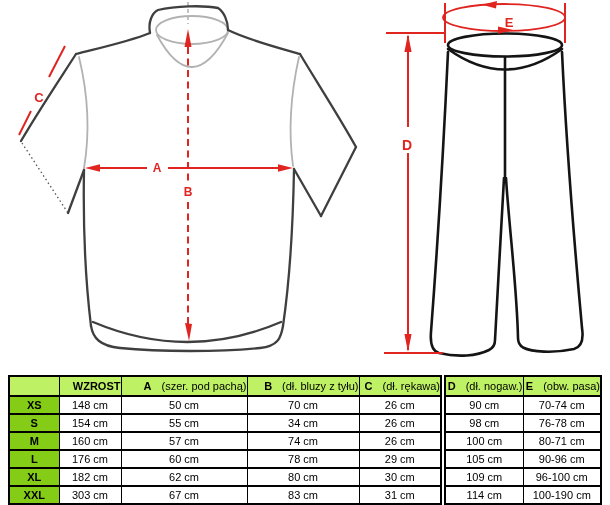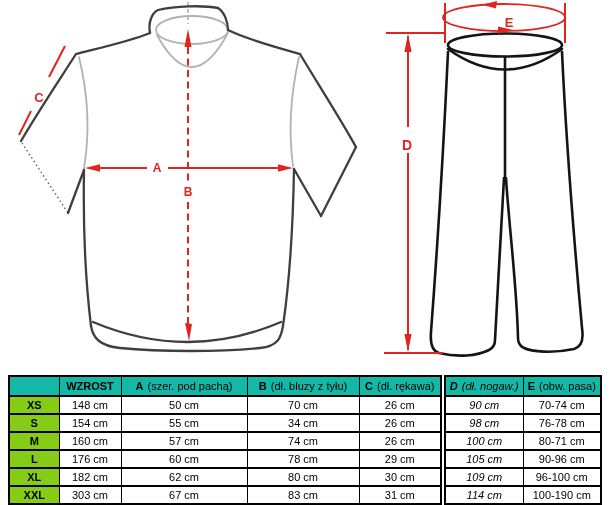--- a/index.html
+++ b/index.html
@@ -24,25 +24,25 @@
     position:absolute;left:8px;top:375px;width:592px;
     border-collapse:collapse;table-layout:fixed;
     font-family:"Liberation Sans",sans-serif;font-size:11px;color:#000;
     border:2px solid #000;
   }
   .size-table th,.size-table td{
     border:1px solid #000;border-top:2px solid #000;border-bottom:2px solid #000;
     text-align:center;vertical-align:middle;padding:1px 0;height:14px;
     white-space:nowrap;overflow:hidden;
   }
-  .size-table thead th{height:16px;font-weight:bold;background:#14b8a6;}
-  .size-table .hd{font-weight:normal;margin-left:4px;}
+  .size-table thead th{height:16px;font-weight:bold;background:#bef264;text-align:right;}
+  .size-table .hd{font-weight:normal;margin-left:10px;}
   .size-table td.size{background:#84cc16;font-weight:bold;}
   
-  .size-table th:nth-child(6),.size-table td:nth-child(6){border-left:6px double #000;font-style:italic;}
+  .size-table th:nth-child(6),.size-table td:nth-child(6){border-left:6px double #000;}
 </style>
 </head>
 <body>
 
 <div class="diagram">
   <svg width="610" height="372" viewBox="0 0 610 372">
 
     <g>
       <path class="gray-dash" d="M188,2 L188,24"></path>
     </g>

